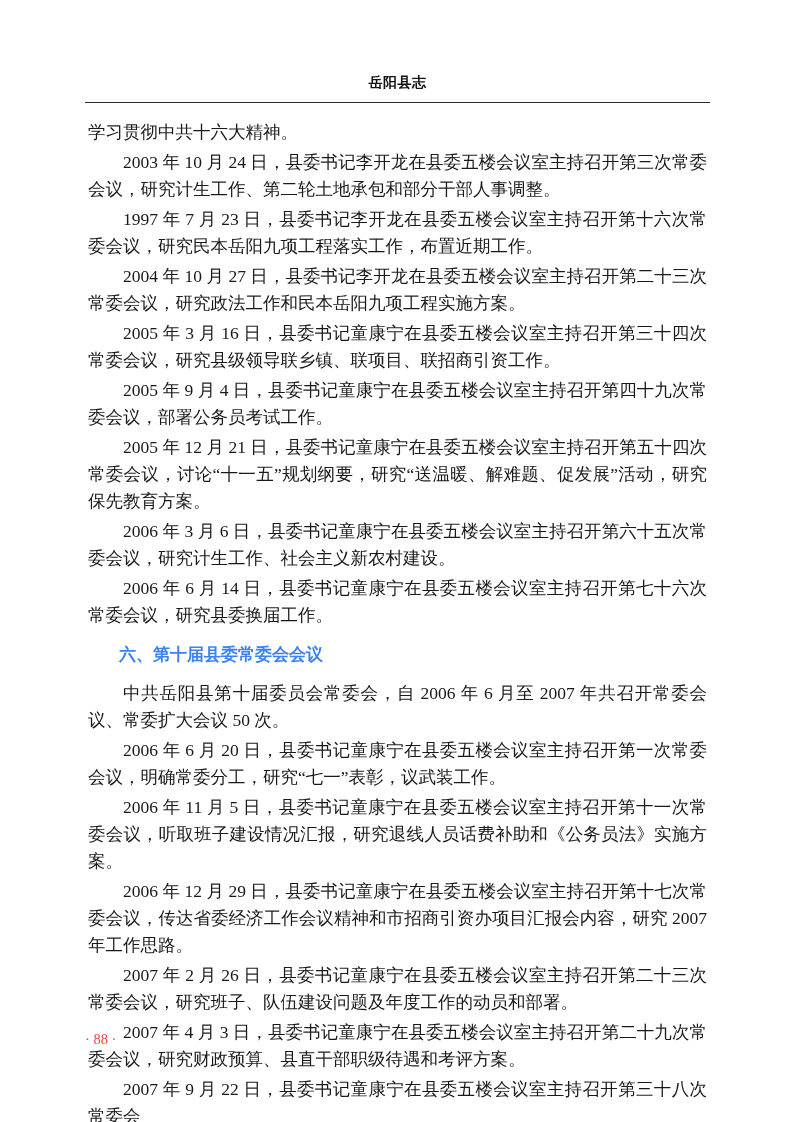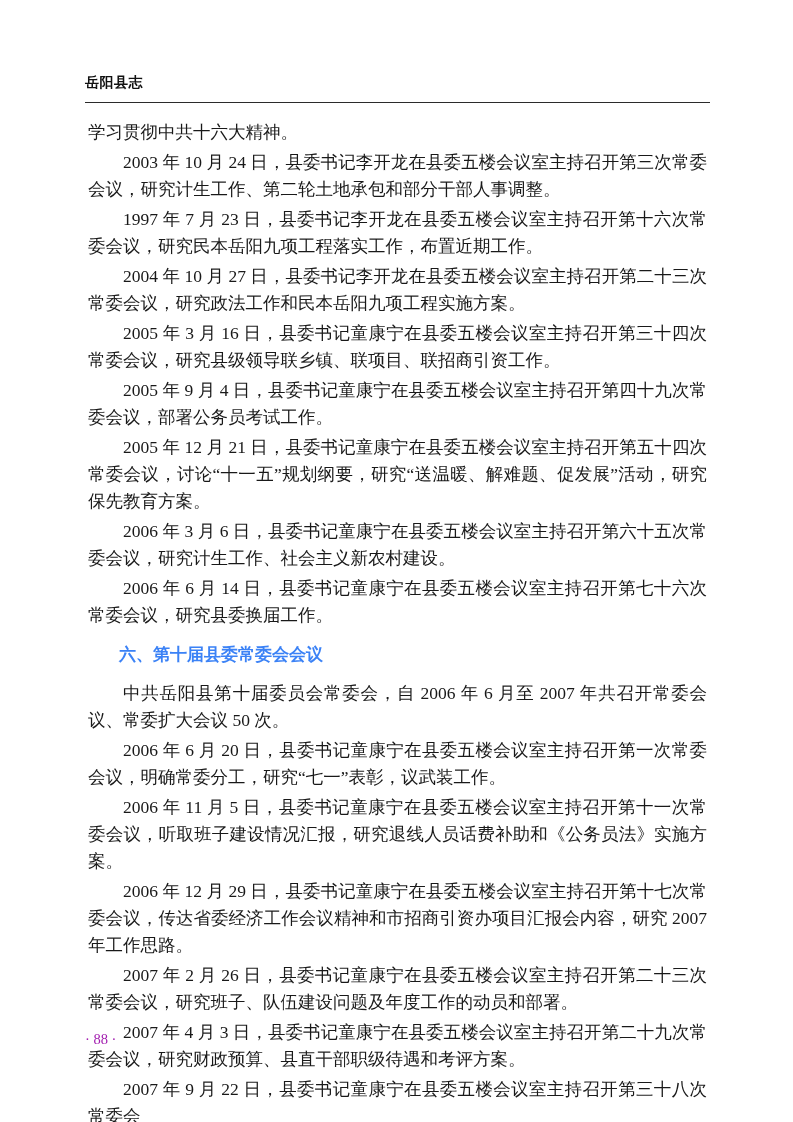--- a/index.html
+++ b/index.html
@@ -18,20 +18,21 @@
     left: 85px;
     top: 74px;
     width: 625px;
     padding-bottom: 10px;
     border-bottom: 1.5px solid #2b2b2b;
     font-family: "Liberation Sans", "DejaVu Sans", sans-serif;
     font-size: 14px;
     font-weight: bold;
     letter-spacing: 0.5px;
     color: #111;
+    text-align: center;
   }
   .body-text {
     position: absolute;
     left: 85px;
     top: 116px;
     width: 625px;
     font-family: "Liberation Serif", "DejaVu Serif", serif;
     font-size: 17.5px;
     line-height: 27px;
     text-align: justify;
@@ -51,21 +52,21 @@
     text-indent: 2em;
     text-align: left;
     color: #3b82f6;
   }
   .page-footer {
     position: absolute;
     left: 85px;
     top: 1031px;
     font-family: "Liberation Serif", "DejaVu Serif", serif;
     font-size: 14.5px;
-    color: #a21caf;
+    color: #ef4444;
   }
 </style>
 </head>
 <body>
 
 <div class="page">
 
   <header class="running-head">
     <span>岳阳县志</span>
   </header>

